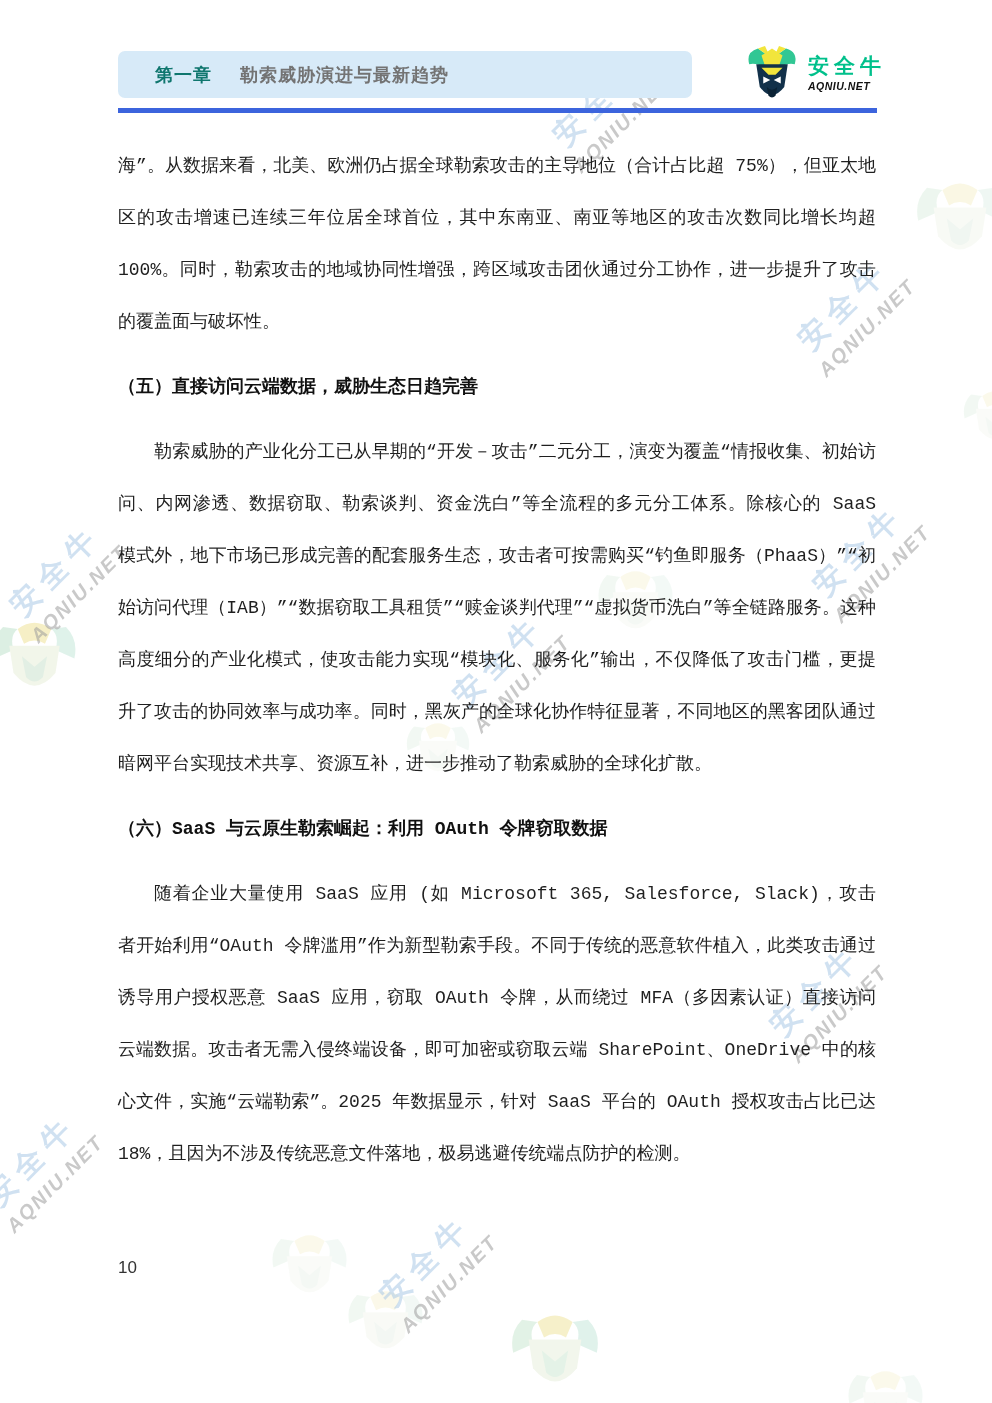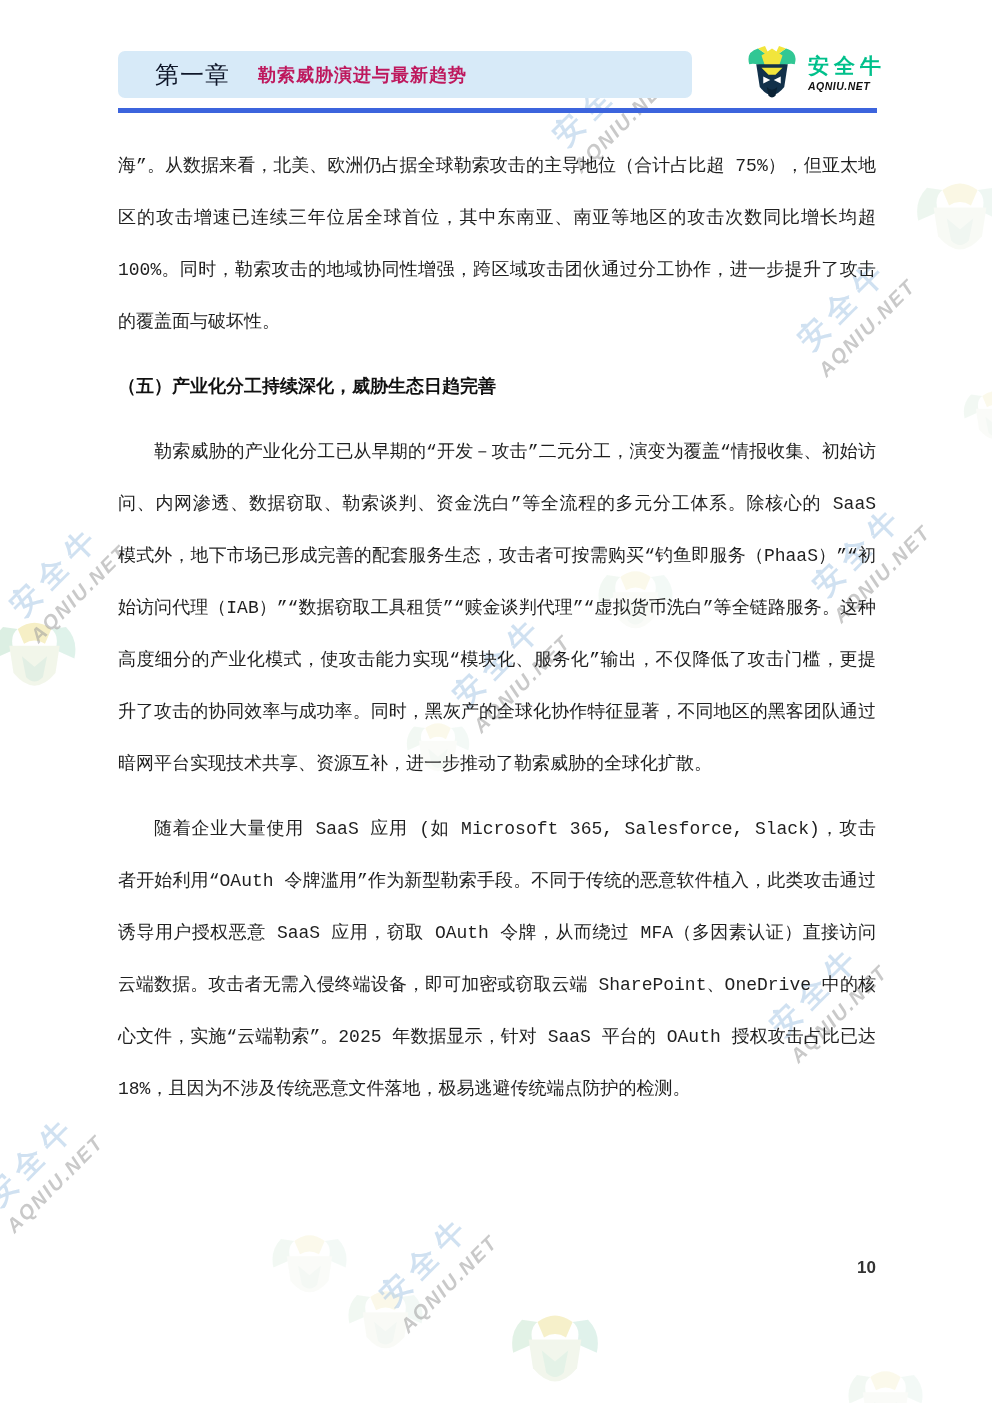--- a/index.html
+++ b/index.html
@@ -15,24 +15,24 @@
   .chapter-bar{
     position:absolute;left:118px;top:51px;
     width:574px;height:47px;
     background:#d7eaf8;
     border-radius:7px;
     display:flex;align-items:center;
     padding-left:37px;box-sizing:border-box;
     z-index:2;
   }
   .chapter-bar .chapter{
-    font-size:24px;font-weight:normal;color:#0f172a;margin-right:28px;letter-spacing:1px;
+    font-size:18px;font-weight:bold;color:#0f766e;margin-right:28px;letter-spacing:1px;
   }
   .chapter-bar .chap-title{
-    font-size:18px;font-weight:bold;color:#be185d;letter-spacing:1px;
+    font-size:18px;font-weight:bold;color:#737373;letter-spacing:1px;
   }
   .brand{
     position:absolute;left:744px;top:42px;
     display:flex;align-items:center;z-index:2;
   }
   .brand svg{display:block;}
   .brand .brand-text{margin-left:8px;display:flex;flex-direction:column;justify-content:center;}
   .brand .brand-name{font-size:21px;font-weight:bold;color:#00c08b;letter-spacing:5px;line-height:26px;}
   .brand .brand-domain{font-size:10.5px;font-weight:bold;font-style:italic;color:#111;letter-spacing:.5px;line-height:14px;}
   .header-rule{
@@ -46,21 +46,21 @@
     text-align:justify;z-index:2;font-family:Liberation Mono, monospace;
   }
   .doc-body p{margin:0 0 13px 0;}
   .doc-body p.indent{text-indent:2em;}
   .doc-body h2{
     font-size:18px;font-weight:bold;color:#111;
     line-height:52px;margin:0 0 13px 0;text-align:left;
   }
   .page-number{
     position:absolute;left:118px;top:1258px;width:758px;
-    text-align:right;font-size:17px;color:#333;z-index:2;font-weight:bold;
+    font-size:17px;color:#333;z-index:2;
   }
   
   .wm-text{
     position:absolute;z-index:1;
     transform:rotate(-45deg);
     text-align:center;pointer-events:none;
   }
   .wm-text .zh{display:block;font-size:30px;font-weight:bold;color:#aac9e6;opacity:.55;letter-spacing:8px;line-height:36px;}
   .wm-text .en{display:block;font-size:20px;font-weight:bold;font-style:italic;color:#9e9e9e;opacity:.55;letter-spacing:2px;line-height:30px;}
   .wm-logo{position:absolute;z-index:0;opacity:.55;pointer-events:none;}
@@ -190,20 +190,21 @@
     <span class="brand-text">
       <span class="brand-name">安全牛</span>
       <span class="brand-domain">AQNIU.NET</span>
     </span>
   </div>
 
   <div class="header-rule"></div>
 
   <div class="doc-body">
     <p>海”。从数据来看，北美、欧洲仍占据全球勒索攻击的主导地位（合计占比超 75%），但亚太地区的攻击增速已连续三年位居全球首位，其中东南亚、南亚等地区的攻击次数同比增长均超 100%。同时，勒索攻击的地域协同性增强，跨区域攻击团伙通过分工协作，进一步提升了攻击的覆盖面与破坏性。</p>
-    <h2>（五）产业化分工持续深化，威胁生态日趋完善</h2>
+    <h2>（五）直接访问云端数据，威胁生态日趋完善</h2>
     <p class="indent">勒索威胁的产业化分工已从早期的“开发－攻击”二元分工，演变为覆盖“情报收集、初始访问、内网渗透、数据窃取、勒索谈判、资金洗白”等全流程的多元分工体系。除核心的 SaaS 模式外，地下市场已形成完善的配套服务生态，攻击者可按需购买“钓鱼即服务（PhaaS）”“初始访问代理（IAB）”“数据窃取工具租赁”“赎金谈判代理”“虚拟货币洗白”等全链路服务。这种高度细分的产业化模式，使攻击能力实现“模块化、服务化”输出，不仅降低了攻击门槛，更提升了攻击的协同效率与成功率。同时，黑灰产的全球化协作特征显著，不同地区的黑客团队通过暗网平台实现技术共享、资源互补，进一步推动了勒索威胁的全球化扩散。</p>
+    <h2>（六）SaaS 与云原生勒索崛起：利用 OAuth 令牌窃取数据</h2>
     <p class="indent">随着企业大量使用 SaaS 应用 (如 Microsoft 365, Salesforce, Slack)，攻击者开始利用“OAuth 令牌滥用”作为新型勒索手段。不同于传统的恶意软件植入，此类攻击通过诱导用户授权恶意 SaaS 应用，窃取 OAuth 令牌，从而绕过 MFA（多因素认证）直接访问云端数据。攻击者无需入侵终端设备，即可加密或窃取云端 SharePoint、OneDrive 中的核心文件，实施“云端勒索”。2025 年数据显示，针对 SaaS 平台的 OAuth 授权攻击占比已达 18%，且因为不涉及传统恶意文件落地，极易逃避传统端点防护的检测。</p>
   </div>
 
   <div class="page-number">10</div>
 
 </div>
 
 </body></html>

